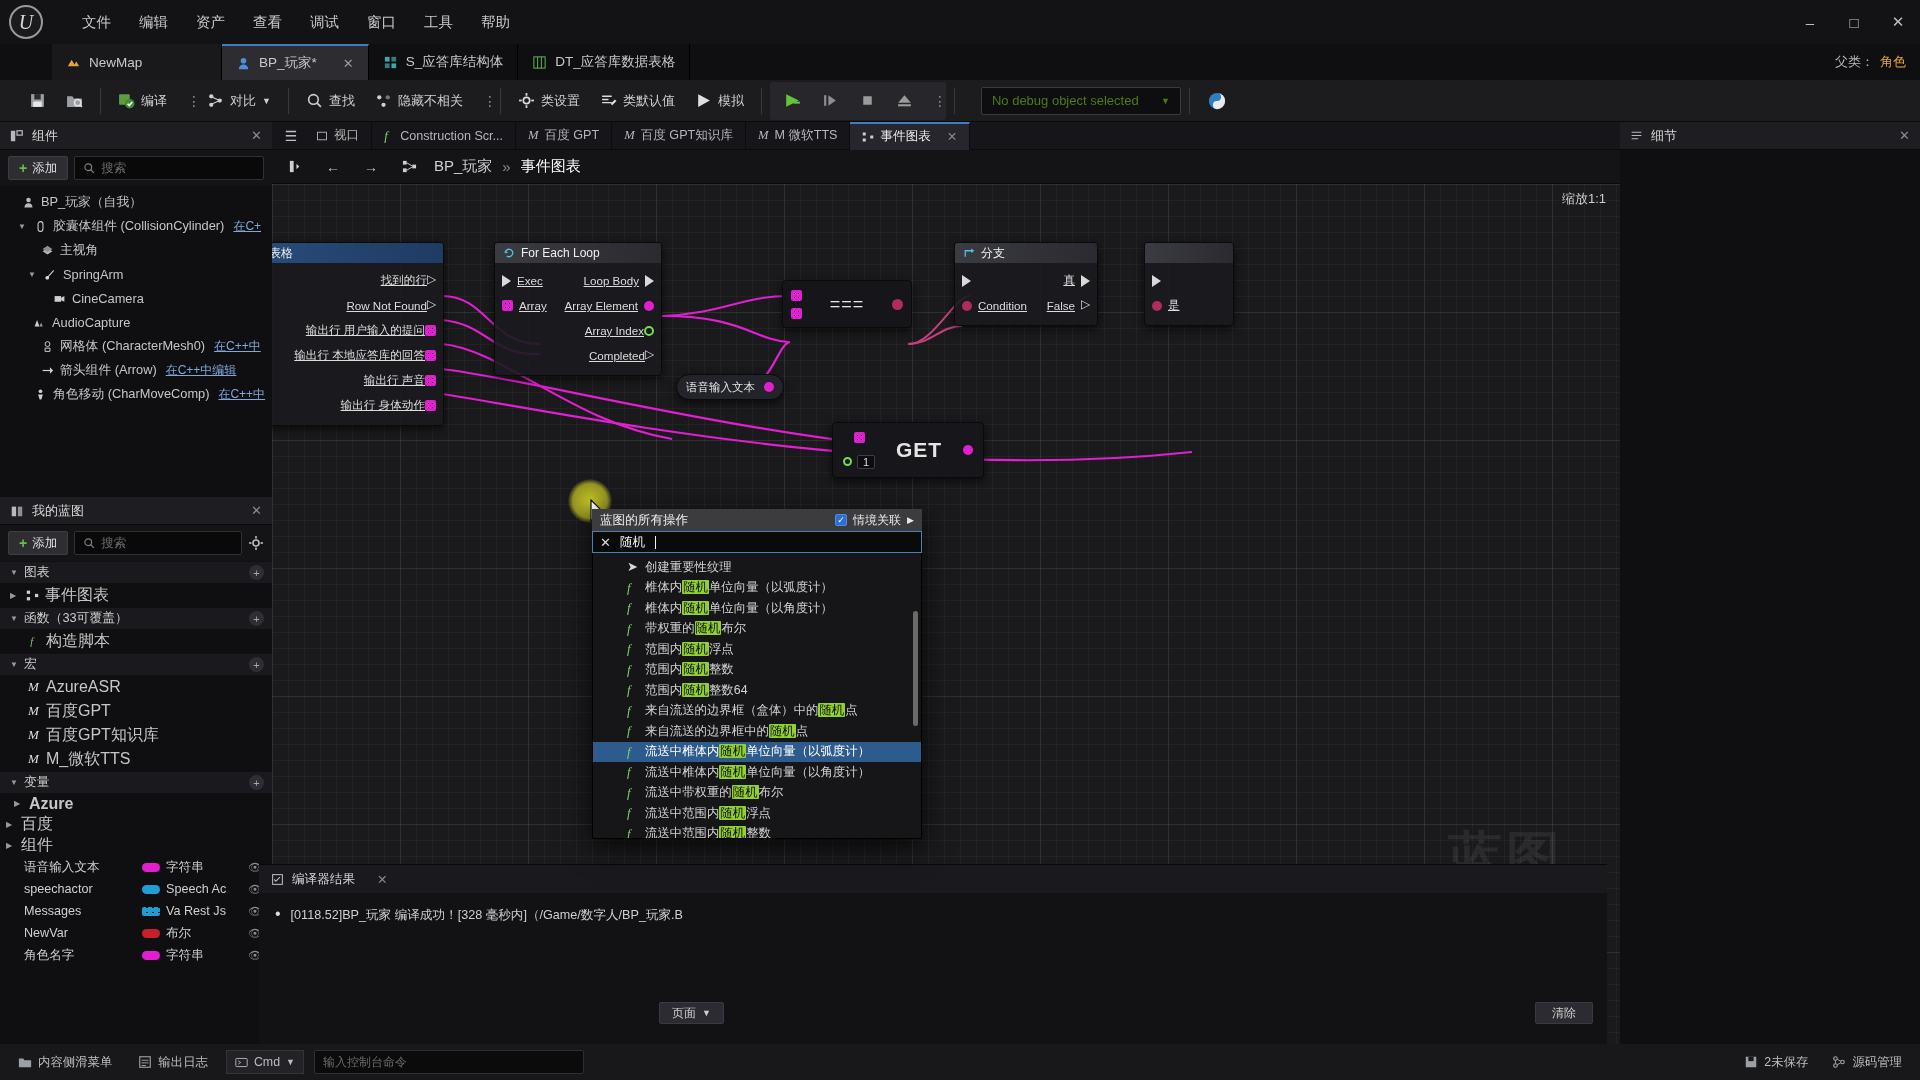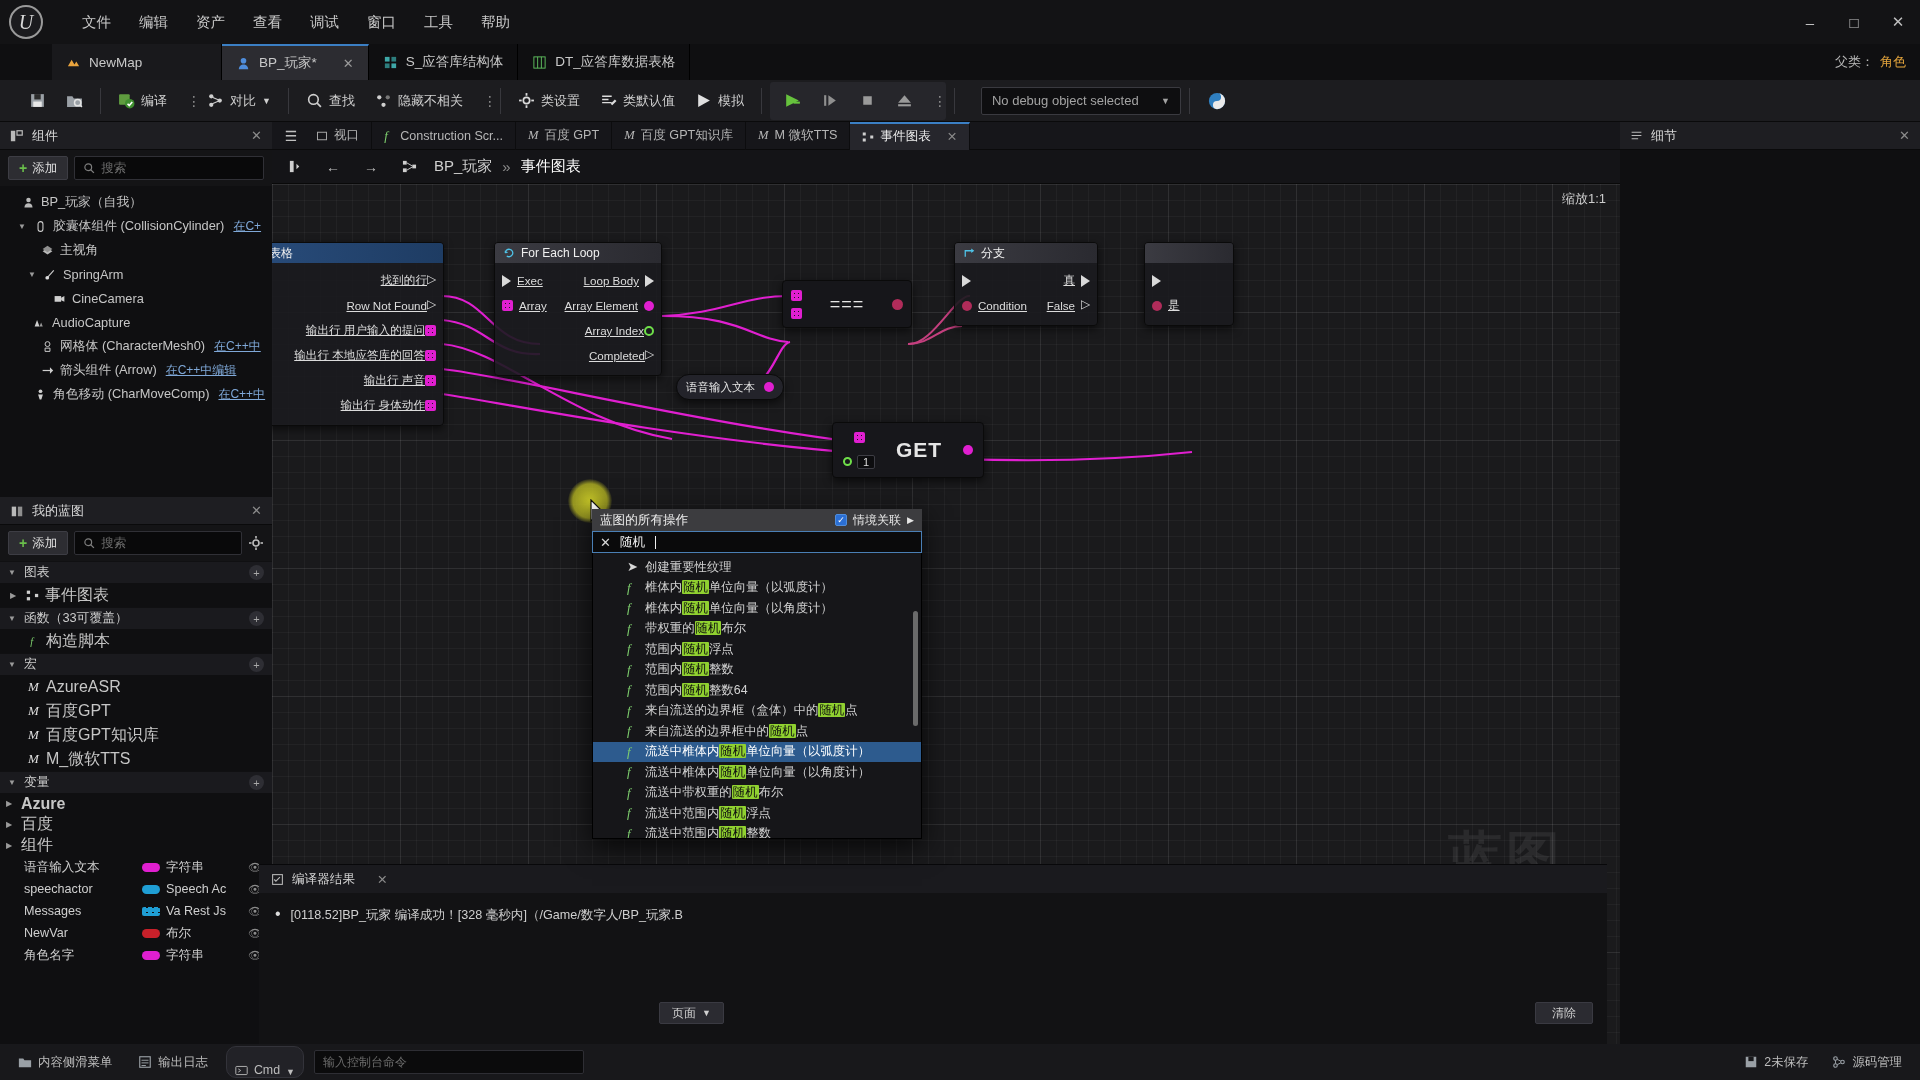--- a/index.html
+++ b/index.html
@@ -59,21 +59,21 @@
   }
   .tb-btn {
     height: 34px; display: flex; align-items: center; gap: 6px;
     padding: 0 9px; font-size: 13px; color: #cfcfcf; border-radius: 2px;
   }
   .tb-sep { width: 1px; height: 26px; background: #38383d; margin: 0 6px; }
   .tb-dots { width: 10px; color: #8e8e8e; font-size: 14px; letter-spacing:0; line-height: 8px;}
   .sel-debug {
     height: 28px; min-width: 200px; background: #0e0e10; border: 1px solid #3a3a40;
     border-radius: 2px; display: flex; align-items: center; justify-content: space-between;
-    padding: 0 10px; font-size: 13px; color: #a3a3a3; margin-left: 18px;
+    padding: 0 10px; font-size: 13px; color: #4d7c0f; margin-left: 18px;
   }
   .play-grp { display:flex; align-items:center; gap:2px; background:#26262b; border-radius:3px; padding:2px 4px; }
 
   
   .left-col { position: absolute; top: 122px; left: 0; width: 272px; bottom: 36px; background: #0f0f11; }
   .panel-head {
     height: 28px; display: flex; align-items: center; gap: 8px; padding: 0 10px;
     background: #1e1e22; font-size: 13px; color: #d8d8d8;
     border-bottom: 1px solid #0a0a0b;
   }
@@ -91,21 +91,21 @@
   .tree { padding: 4px 0; font-size: 12.8px; }
   .trow { display: flex; align-items: center; gap: 5px; height: 24px; padding-right: 6px; white-space: nowrap; overflow: hidden;}
   .tri { width: 10px; font-size: 8px; color: #9a9a9a; flex: 0 0 10px; }
   .tri.right::before { content: "\25B6"; }
   .tri.down::before { content: "\25BC"; }
   .ico { width: 15px; height: 15px; flex: 0 0 15px; display:flex; align-items:center; justify-content:center; font-size: 11px;}
   .tlabel { color: #c6c6c6; overflow:hidden; text-overflow: ellipsis;}
   .cpp-link { color: #7fa8d8; text-decoration: underline; font-size: 12px; margin-left: 4px;}
   .section-row {
     display:flex; align-items:center; gap:6px; height: 22px; padding: 0 8px;
-    background: #1a1a1e; font-size: 12.8px; color: #cccccc; border-top: 1px solid #101012;
+    background: #1a1a1e; font-size: 12.8px; color: #cccccc; border-top: 1px solid #101012; text-align: right;
   }
   .section-row .plusicon { margin-left:auto; width: 15px; height:15px; border-radius:50%; background:#2e2e34; color:#a8a8a8; font-size:11px; display:flex; align-items:center; justify-content:center;}
   .var-row { display: flex; align-items: center; height: 22px; font-size: 12.6px; padding-left: 24px; }
   .var-name { width: 118px; color: #cfcfcf; overflow: hidden; white-space: nowrap;}
   .var-type { display:flex; align-items:center; gap:6px; color:#cfcfcf; }
   .pin { width: 18px; height: 9px; border-radius: 5px; display:inline-block;}
   .pin.grid { border-radius: 2px; background:
      repeating-linear-gradient(90deg,#1f9ed4 0 4px,transparent 4px 6px),
      repeating-linear-gradient(0deg,#1f9ed4 0 3px,transparent 3px 4.5px); }
   .var-eye { margin-left: auto; padding-right: 10px; color:#8c8c8c; font-size:11px;}
@@ -177,21 +177,21 @@
               border-radius:2px; font-size:12px; color:#d0d0d0; display:flex;align-items:center;gap:6px;}
   .clear-btn { position:absolute; right: 14px; bottom: 20px; height:22px; padding: 0 16px; background:#2b2b31; border:1px solid #3a3a42;
               border-radius:2px; font-size:12px; color:#d0d0d0; display:flex;align-items:center;}
 
   
   .right-col { position:absolute; top:122px; right:0; width: 300px; bottom: 36px; background: #0f0f11; }
 
   
   .statusbar { position:absolute; left:0; bottom:0; width:1920px; height:36px; background:#18181b; display:flex; align-items:center; gap:10px; padding: 0 10px; font-size:12.4px; color:#bdbdbd;}
   .sb-item { display:flex; align-items:center; gap:6px; padding: 0 8px; height: 26px;}
-  .cmd-sel { display:flex;align-items:flex-end;gap:6px; height:32px; padding:0 8px; background:#222227; border:1px solid #33333a; border-radius:10px;}
+  .cmd-sel { display:flex;align-items:center;gap:6px; height:24px; padding:0 8px; background:#222227; border:1px solid #33333a; border-radius:0;}
   .cmd-input { width: 270px; height:24px; background:#0b0b0c; border:1px solid #2e2e34; border-radius:2px; font-size:12px; color:#6b6b6b; display:flex; align-items:center; padding:0 8px;}
   .sb-right { margin-left:auto; display:flex; align-items:center; gap:8px;}
 
   
   .popup { position:absolute; z-index: 60; box-shadow: 0 8px 26px rgba(0,0,0,.75); }
   .popup-head {
     width: 330px; height: 22px; background:#3c3c3f; display:flex;align-items:center;justify-content:space-between;
     padding: 0 8px; font-size: 12.6px; color:#efefef;
   }
   .ctx-chk { display:flex; align-items:center; gap:6px; font-size:12px; color:#e6e6e6;}
@@ -600,21 +600,21 @@
       <div class="trow" style="padding-left:26px">
         <span class="ico" style="font-family:'Liberation Serif',serif;font-style:italic;color:#dcdcdc;font-size:13px;">M</span>
         <span class="tlabel">M_微软TTS</span>
       </div>
 
       <div class="section-row">
         <span class="tri down"></span>
         <span>变量</span>
         <span class="plusicon">+</span>
       </div>
-      <div class="trow" style="padding-left:6px;height:21px;">
+      <div class="trow" style="padding-left:14px;height:21px;">
         <span class="tri right"></span>
         <span class="tlabel" style="font-weight:bold;">Azure</span>
       </div>
       <div class="trow" style="padding-left:6px;height:21px;">
         <span class="tri right"></span>
         <span class="tlabel">百度</span>
       </div>
       <div class="trow" style="padding-left:6px;height:21px;">
         <span class="tri right"></span>
         <span class="tlabel">组件</span>

